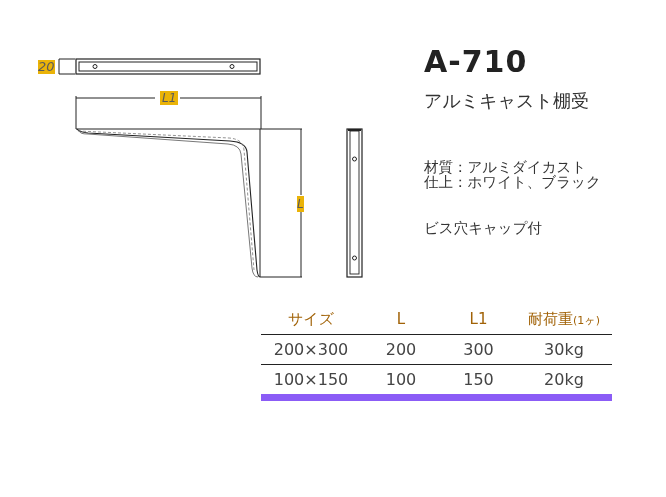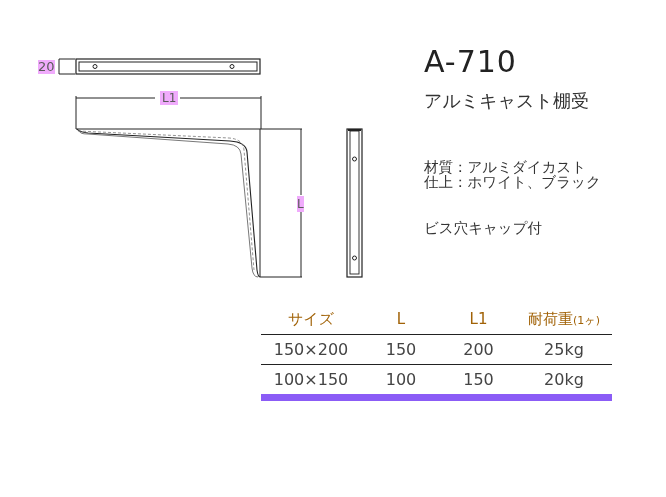--- a/index.html
+++ b/index.html
@@ -1,21 +1,21 @@
 <!DOCTYPE html>
 <html><head>
 <meta charset="utf-8">
 <style>
   html, body { margin:0; padding:0; background:#ffffff; }
   body { width:666px; height:497px; position:relative; overflow:hidden;
          font-family:"DejaVu Sans", "Liberation Sans", sans-serif; color:#333333; }
   .abs { position:absolute; }
   #drawing { position:absolute; left:0; top:0; }
-  .dim-label { position:absolute; font-size:12px; color:#5a5a5a; background:#f0abfc; line-height:14px; }
-  .model { left:424px; top:44px; font-size:30px; font-weight:normal; color:#222; letter-spacing:1px; line-height:36px; }
+  .dim-label { position:absolute; font-size:12px; color:#5a5a5a; background:#eab308; line-height:14px;font-style:italic; }
+  .model { left:424px; top:44px; font-size:30px; font-weight:bold; color:#222; letter-spacing:1px; line-height:36px; }
   .subtitle { left:424px; top:90px; font-size:18px; color:#333; line-height:22px; }
   .spec { left:424px; font-size:14.5px; color:#333; line-height:20px; }
   table.sizes { position:absolute; left:261px; top:304px; width:351px; border-collapse:collapse; font-size:16px; color:#444; }
   table.sizes th { font-weight:normal; height:30px; padding:0; font-size:15px; color:#a16207; }
   table.sizes td { height:29px; padding:0; text-align:center; border-top:1px solid #222; }
   table.sizes tr:last-child td { border-bottom:7px solid #8b5cf6; }
   table.sizes .c0 { width:100px; }
   table.sizes .c1 { width:80px; }
   table.sizes .c2 { width:75px; }
   table.sizes .c3 { width:96px;margin-top:12px; }
@@ -80,24 +80,24 @@
   <thead>
     <tr>
       <th class="c0">サイズ</th>
       <th class="c1">L</th>
       <th class="c2">L1</th>
       <th class="c3"><span>耐荷重</span><span class="small">(1ヶ)</span></th>
     </tr>
   </thead>
   <tbody>
     <tr>
-      <td>150×200</td>
-      <td>150</td>
+      <td>200×300</td>
       <td>200</td>
-      <td>25kg</td>
+      <td>300</td>
+      <td>30kg</td>
     </tr>
     <tr>
       <td>100×150</td>
       <td>100</td>
       <td>150</td>
       <td>20kg</td>
     </tr>
   </tbody>
 </table>
 

